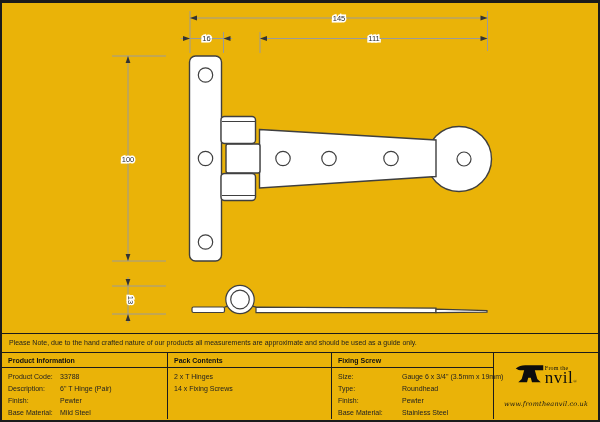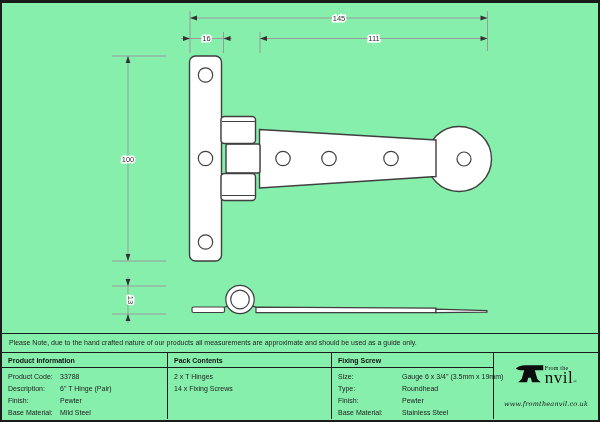--- a/index.html
+++ b/index.html
@@ -1,18 +1,18 @@
 <!DOCTYPE html>
 <html><head>
 <meta charset="utf-8">
 <style>
   html,body { margin:0; padding:0; background:#e8e8e8; }
   .sheet {
     position:relative; width:600px; height:422px; box-sizing:border-box;
-    background:#86efac; border:2px solid #1b1b1b; border-top-width:3px;
+    background:#eab308; border:2px solid #1b1b1b; border-top-width:3px;
     font-family:"Liberation Sans", sans-serif; color:#222; overflow:hidden;
   }
   .drawing { position:relative; width:596px; height:330px; }
   .drawing svg { display:block; width:596px; height:330px; }
 
   .dimtext text {
     font-family:"Liberation Sans", sans-serif; font-size:7.5px; fill:#2e2e2e;
     text-anchor:middle; stroke:#ffffff; stroke-width:3px; paint-order:stroke;
   }
 

